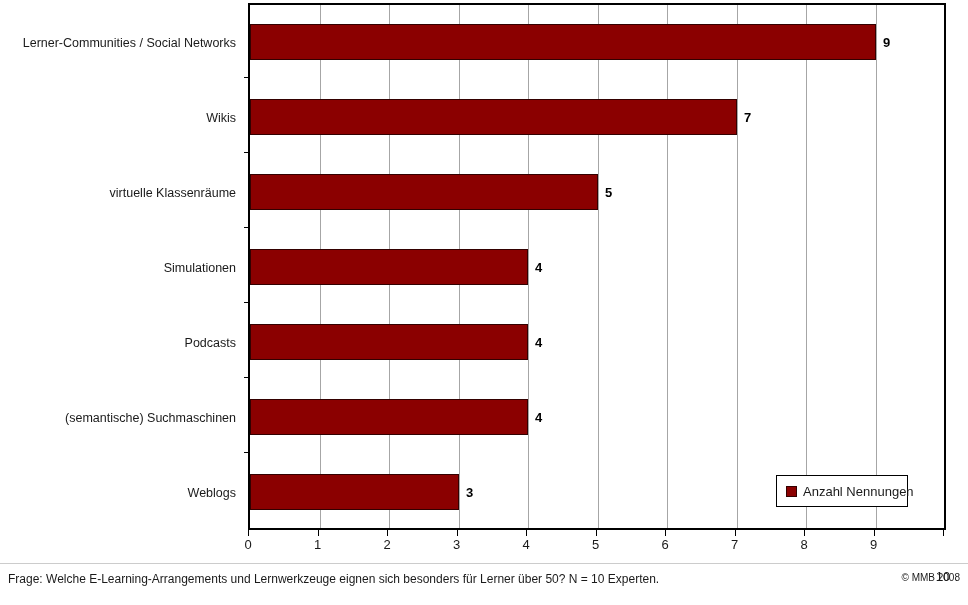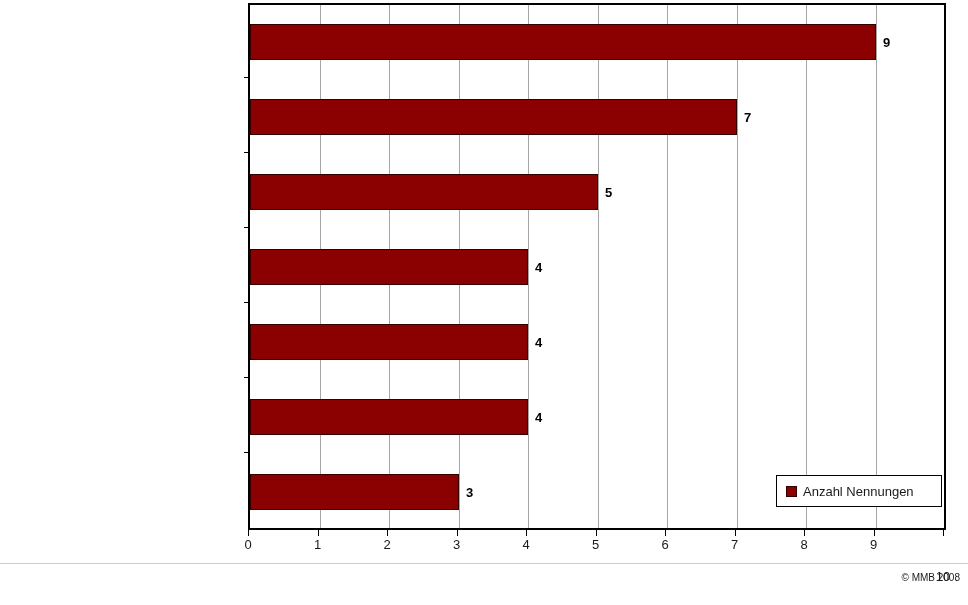--- a/index.html
+++ b/index.html
@@ -119,21 +119,21 @@
     line-height: 1.1;
     transform: translateX(-50%);
     white-space: nowrap;
   }
 
   
   .legend {
     position: absolute;
     left: 776px;
     top: 475px;
-    width: 166px;
+    width: 132px;
     height: 32px;
     border: 1px solid #000000;
     background: #ffffff;
     box-sizing: border-box;
     display: flex;
     align-items: center;
     padding-left: 9px;
   }
   .legend-swatch {
     width: 11px;
@@ -174,20 +174,29 @@
     font-size: 10px;
     color: #1a1a1a;
     white-space: nowrap;
   }
 </style>
 </head>
 <body>
 
 <div id="chart-page">
 
+  <div class="cat-labels">
+    <div class="cat-label" style="top:40px;">Lerner-Communities / Social Networks</div>
+    <div class="cat-label" style="top:115px;">Wikis</div>
+    <div class="cat-label" style="top:190px;">virtuelle Klassenräume</div>
+    <div class="cat-label" style="top:265px;">Simulationen</div>
+    <div class="cat-label" style="top:340px;">Podcasts</div>
+    <div class="cat-label" style="top:415px;">(semantische) Suchmaschinen</div>
+    <div class="cat-label" style="top:490px;">Weblogs</div>
+  </div>
 
   <div class="plot">
     <div class="plot-inner">
 
       <div class="gridline" style="left:69.5px;"></div>
       <div class="gridline" style="left:139px;"></div>
       <div class="gridline" style="left:208.5px;"></div>
       <div class="gridline" style="left:278px;"></div>
       <div class="gridline" style="left:347.5px;"></div>
       <div class="gridline" style="left:417px;"></div>
@@ -248,15 +257,16 @@
     <div class="xtick-label" style="left:278px;">4</div>
     <div class="xtick-label" style="left:347.5px;">5</div>
     <div class="xtick-label" style="left:417px;">6</div>
     <div class="xtick-label" style="left:486.5px;">7</div>
     <div class="xtick-label" style="left:556px;">8</div>
     <div class="xtick-label" style="left:625.5px;">9</div>
     <div class="xtick-label" style="left:695px;margin-top:32px;">10</div>
   </div>
 
   <div class="footer-rule"></div>
+  <div class="footer-note">Frage: Welche E-Learning-Arrangements und Lernwerkzeuge eignen sich besonders für Lerner über 50? N = 10 Experten.</div>
   <div class="footer-credit">© MMB 2008</div>
 
 </div>
 
 </body></html>

